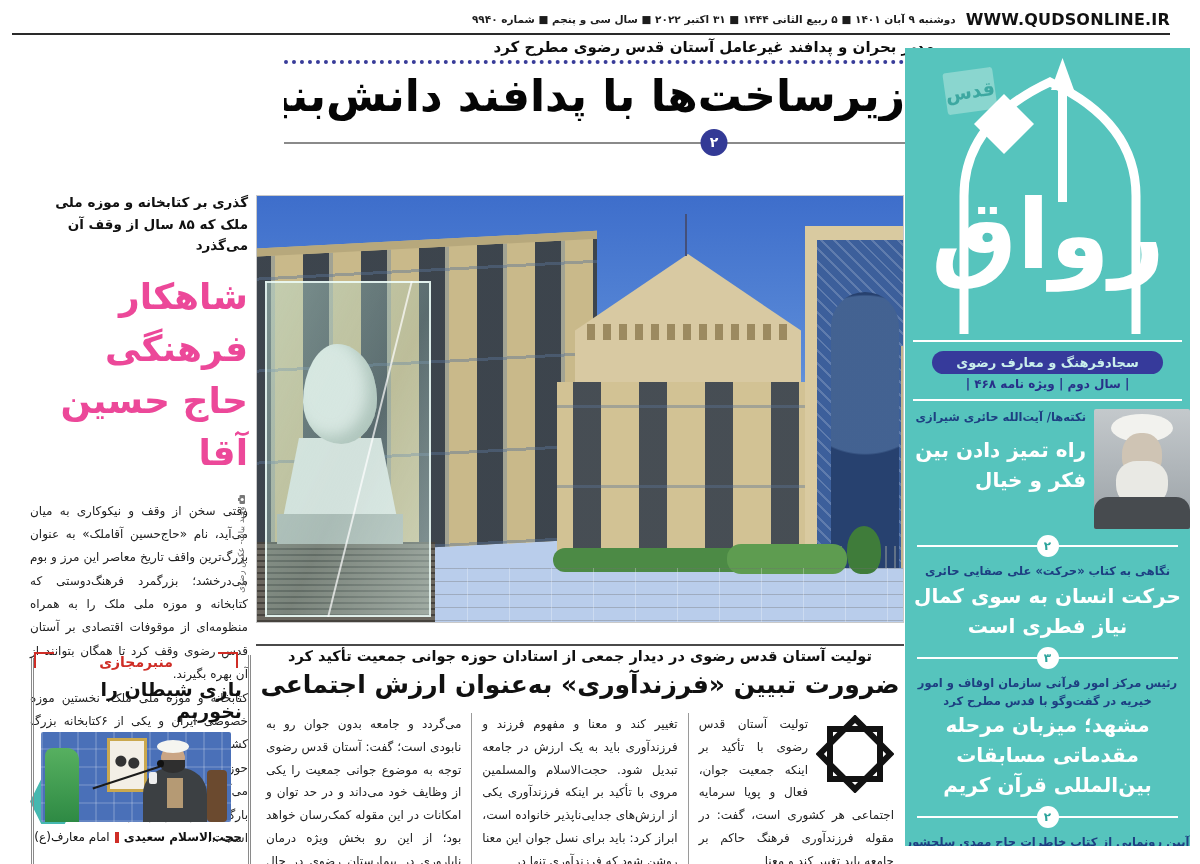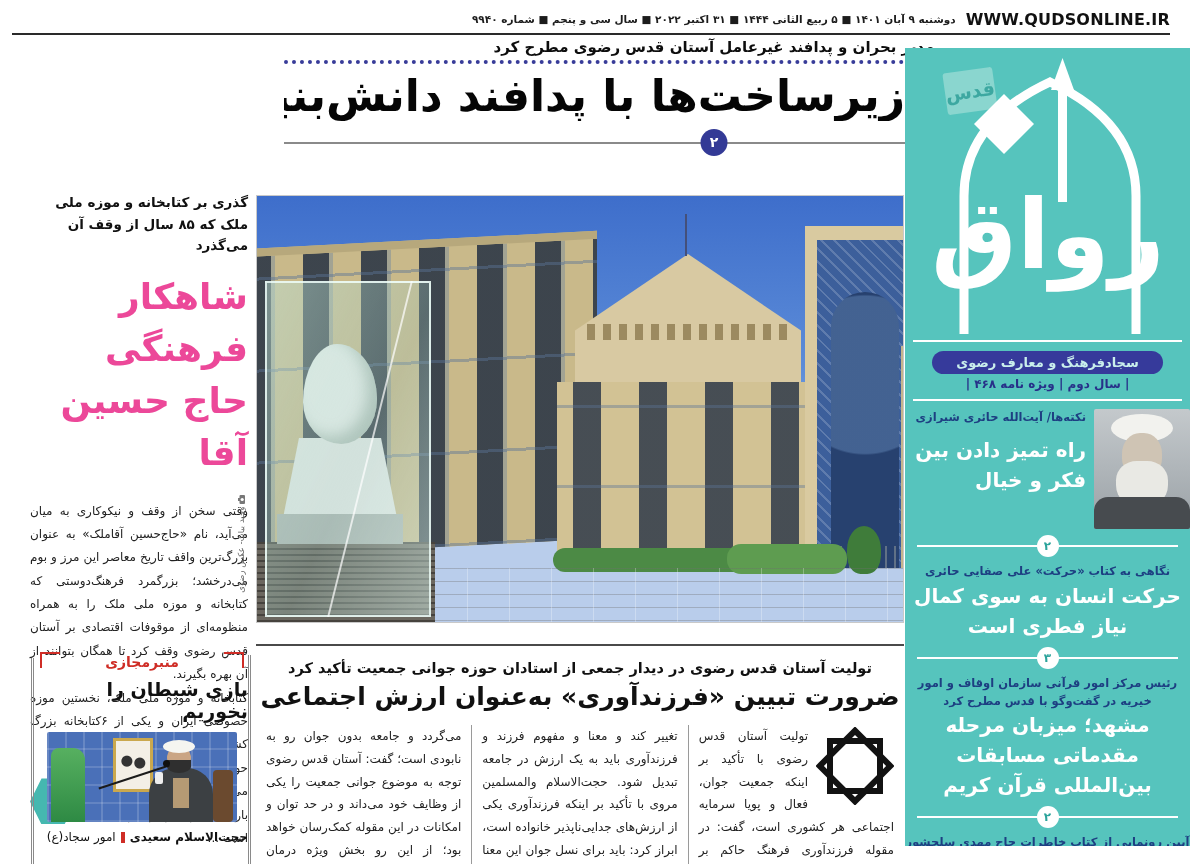--- a/index.html
+++ b/index.html
@@ -121,29 +121,29 @@
   .cl-turban{position:absolute; left:17px; top:5px; width:62px; height:28px; background:#f2f2ee; border-radius:50%;}
   .cl-face{position:absolute; left:28px; top:24px; width:40px; height:46px; background:#cfc4b4; border-radius:45%;}
   .cl-beard{position:absolute; left:22px; top:52px; width:52px; height:48px; background:#e9e9e4;
             border-radius:40% 40% 50% 50%;}
   .cl-body{position:absolute; left:0; bottom:0; width:96px; height:32px; background:#474b4f;
            border-radius:14px 14px 0 0;}
 
   
   .bc{position:absolute; left:256px; top:644px; width:648px; height:220px; overflow:hidden;}
   .bc-toprule{border-top:2px solid #4a4a4a;}
-  .bc-kicker{margin-top:14px; text-align:center; font-size:14.5px; font-weight:bold;}
+  .bc-kicker{margin-top:2px; text-align:center; font-size:14.5px; font-weight:bold;}
   .bc-title{margin-top:6px; text-align:center; font-size:25px; font-weight:bold; white-space:nowrap;}
   .bc-cols{display:flex; margin-top:14px;}
   .bcol{flex:1; padding:0 10px; font-size:12px; line-height:1.9; text-align:justify; color:#222;}
   .bcol + .bcol{border-right:1px solid #9a9a9a;}
   .orn{float:right; margin:2px 0 4px 8px;}
 
   
-  .minbar{position:absolute; left:36px; top:652px; width:212px; height:212px;}
+  .minbar{position:absolute; left:30px; top:652px; width:212px; height:212px;}
   .mb-corner{position:absolute; width:18px; height:14px; border-top:2.5px solid #cf2d26;}
   .mb-corner.r{right:4px; border-right:2.5px solid #cf2d26;}
   .mb-corner.l{left:4px; border-left:2.5px solid #cf2d26;}
   .mb-label{text-align:center; color:#cf2d26; font-size:14px; font-weight:bold; padding-top:2px;}
   .mb-title{text-align:right; font-size:19px; font-weight:bold; margin-top:8px;}
   .mb-photo{position:relative; width:190px; height:90px; margin:10px auto 0; overflow:hidden; border-radius:2px;
      background-color:#4a70b8;
      background-image:
        repeating-linear-gradient(90deg, rgba(255,255,255,.16) 0 2px, transparent 2px 18px),
        repeating-linear-gradient(0deg, rgba(255,255,255,.14) 0 2px, transparent 2px 18px);}
@@ -330,20 +330,20 @@
       <div class="mp mp-body"></div>
       <div class="mp mp-vest"></div>
       <div class="mp mp-head"></div>
       <div class="mp mp-beard"></div>
       <div class="mp mp-turban"></div>
       <div class="mp mp-hand"></div>
       <div class="mp mp-mic"></div>
       <div class="mp mp-michead"></div>
     </div>
     <div class="mb-caption">
-      <span class="name">حجت‌الاسلام سعیدی</span><span class="mb-redbar"></span><span>امور سجاد(ع)</span>
+      <span class="name">حجت‌الاسلام سعیدی</span><span class="mb-redbar"></span><span>امام معارف(ع)</span>
     </div>
   </div>
 
   <div class="vrule mid"></div>
   <div class="vrule edge"></div>
 
 </div>
 
 </body></html>

